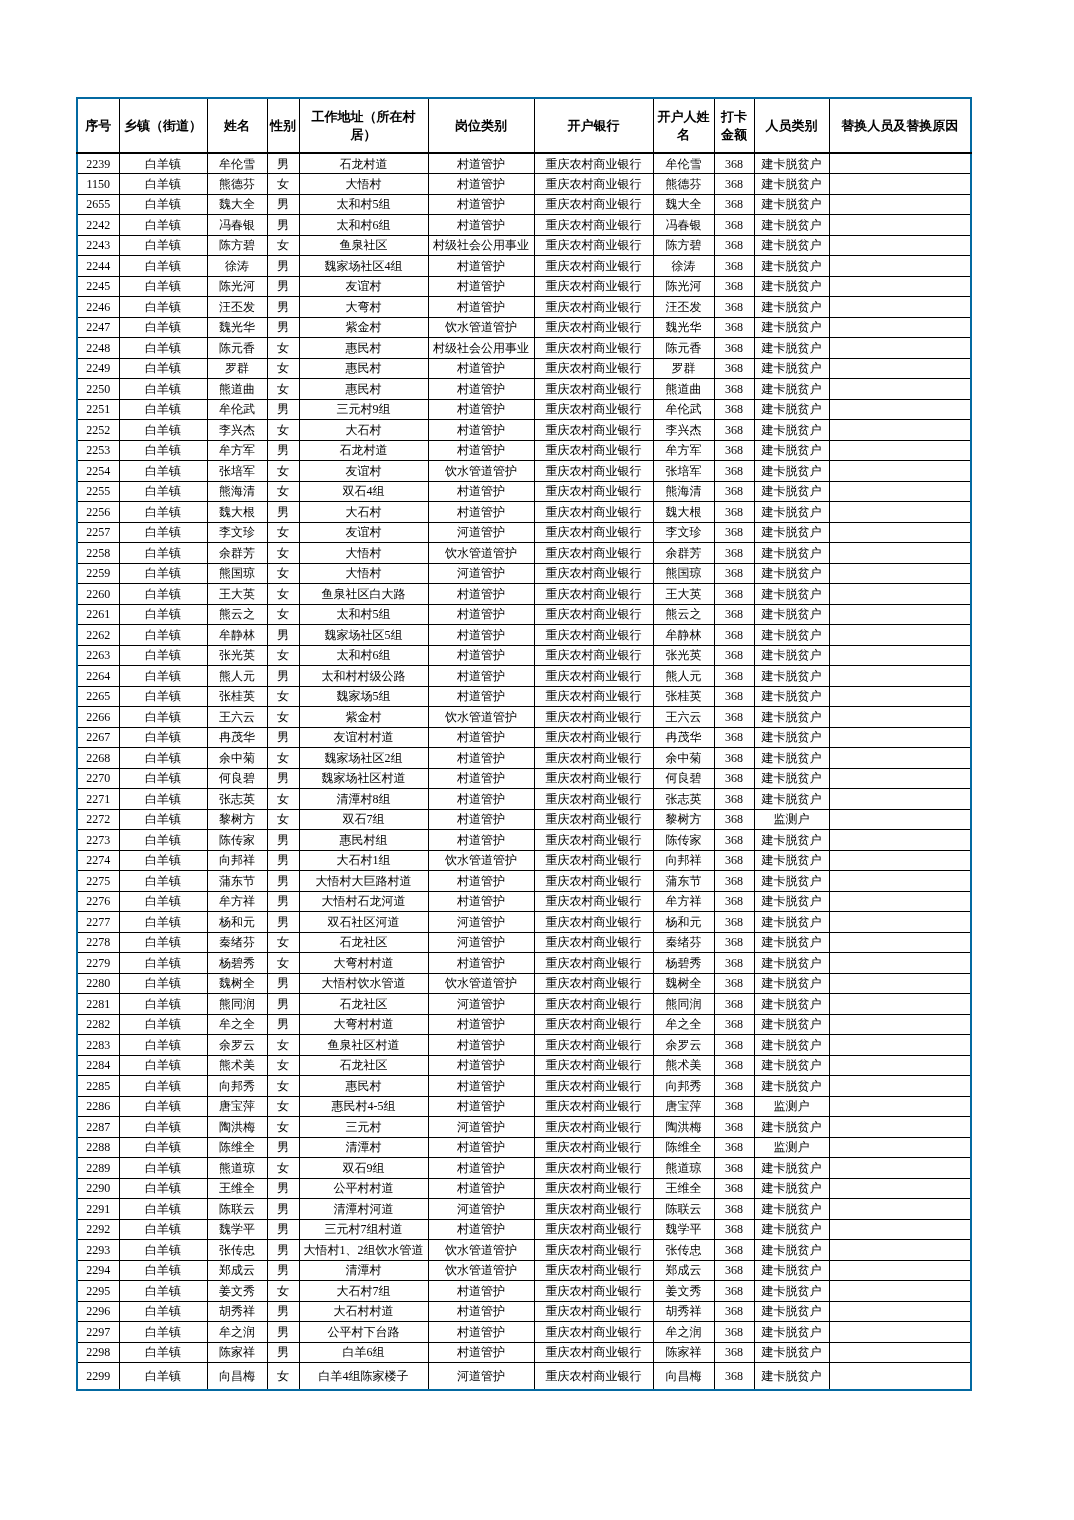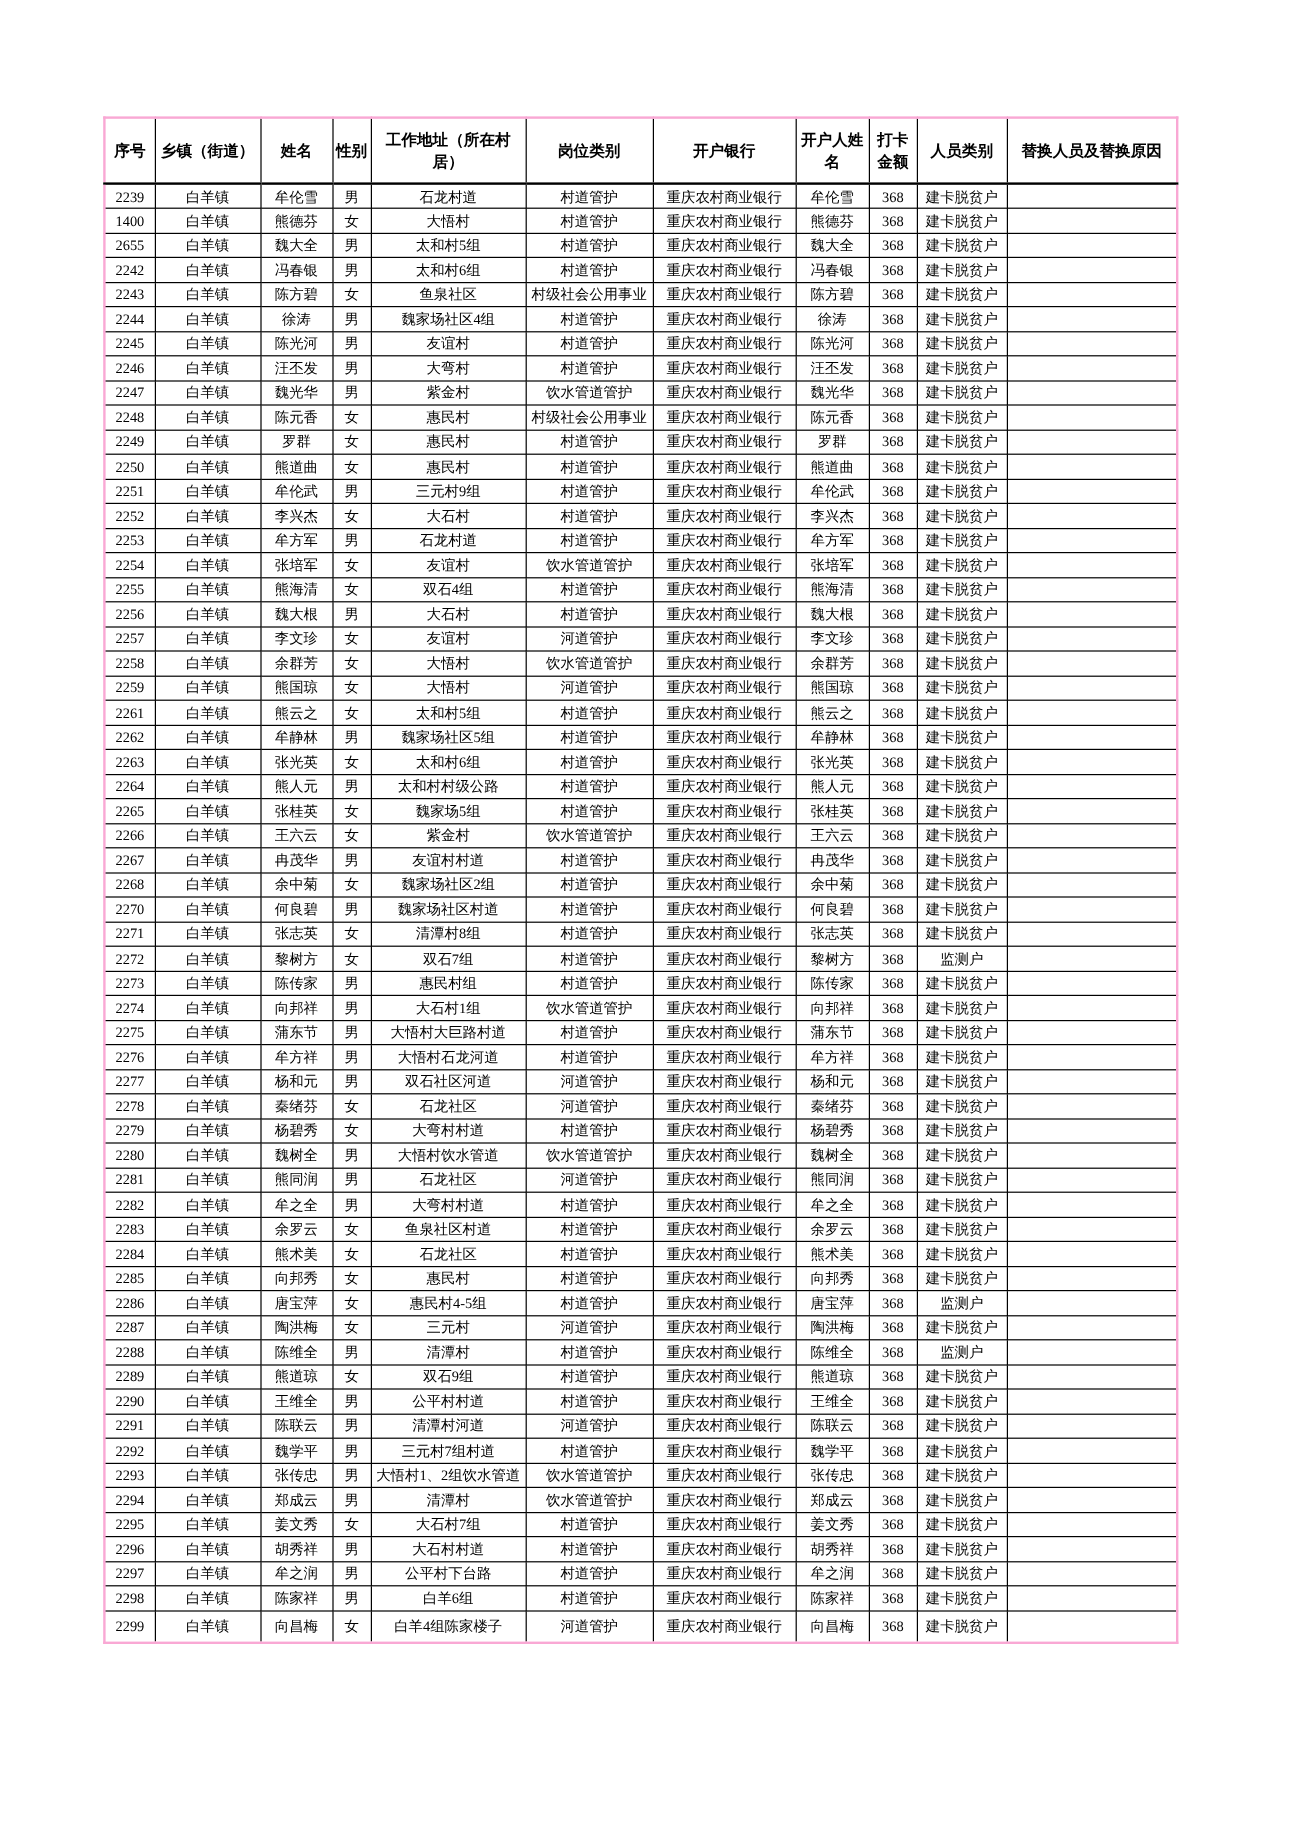--- a/index.html
+++ b/index.html
@@ -6,25 +6,25 @@
   body{
     width:1074px;height:1520px;
     background:#ffffff;
     font-family:"Liberation Serif","DejaVu Serif",serif;
     color:#000;
     position:relative;
   }
   .page{position:absolute;left:0;top:0;width:1074px;height:1520px;background:#fff;}
   table.roster{
     position:absolute;
-    left:86px;top:97px;
+    left:76px;top:97px;
     width:894px;
     border-collapse:collapse;
     table-layout:fixed;
-    border:2px solid #f9a8d4;
+    border:2px solid #0369a1;
   }
   table.roster th, table.roster td{
     border:1px solid #000;
     padding:0 1px;
     text-align:center;
     vertical-align:middle;
     overflow:hidden;
   }
   table.roster thead tr{height:55px;}
   table.roster th{
@@ -94,21 +94,21 @@
           <td>男</td>
           <td>石龙村道</td>
           <td>村道管护</td>
           <td>重庆农村商业银行</td>
           <td>牟伦雪</td>
           <td>368</td>
           <td>建卡脱贫户</td>
           <td></td>
         </tr>
         <tr>
-          <td>1400</td>
+          <td>1150</td>
           <td>白羊镇</td>
           <td>熊德芬</td>
           <td>女</td>
           <td>大悟村</td>
           <td>村道管护</td>
           <td>重庆农村商业银行</td>
           <td>熊德芬</td>
           <td>368</td>
           <td>建卡脱贫户</td>
           <td></td>
@@ -349,20 +349,33 @@
         </tr>
         <tr>
           <td>2259</td>
           <td>白羊镇</td>
           <td>熊国琼</td>
           <td>女</td>
           <td>大悟村</td>
           <td>河道管护</td>
           <td>重庆农村商业银行</td>
           <td>熊国琼</td>
+          <td>368</td>
+          <td>建卡脱贫户</td>
+          <td></td>
+        </tr>
+        <tr>
+          <td>2260</td>
+          <td>白羊镇</td>
+          <td>王大英</td>
+          <td>女</td>
+          <td>鱼泉社区白大路</td>
+          <td>村道管护</td>
+          <td>重庆农村商业银行</td>
+          <td>王大英</td>
           <td>368</td>
           <td>建卡脱贫户</td>
           <td></td>
         </tr>
         <tr>
           <td>2261</td>
           <td>白羊镇</td>
           <td>熊云之</td>
           <td>女</td>
           <td>太和村5组</td>

